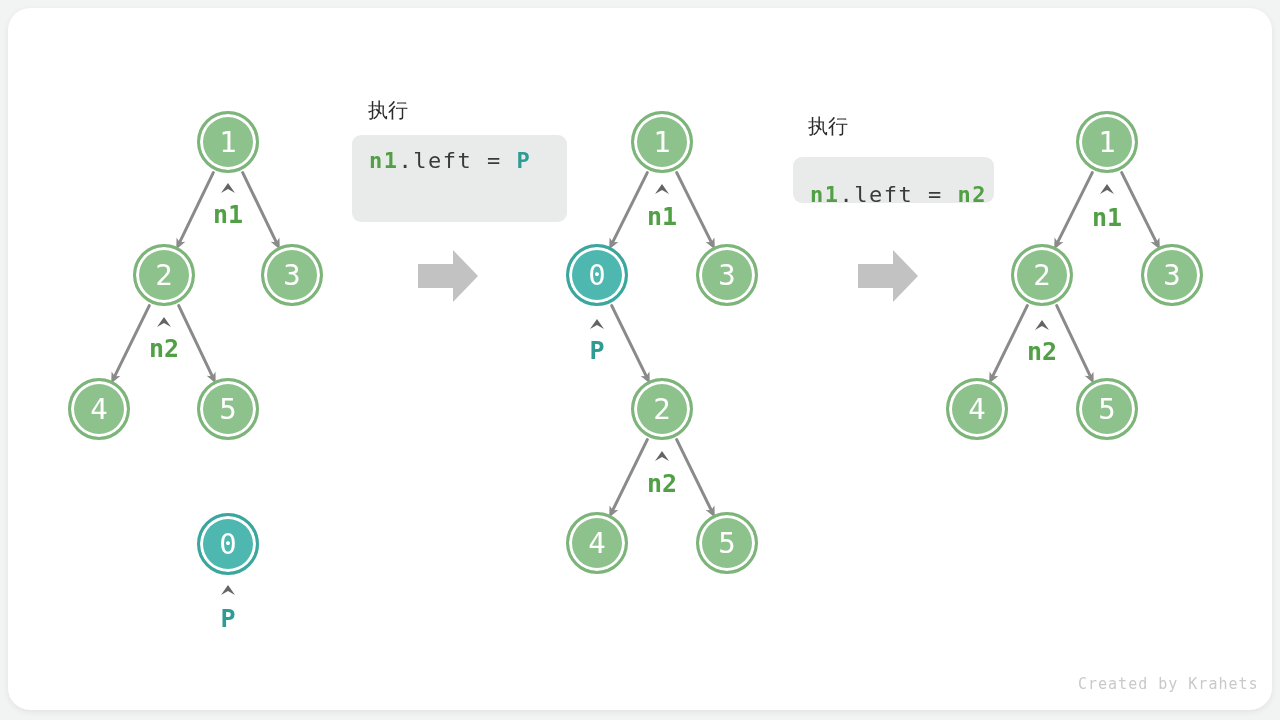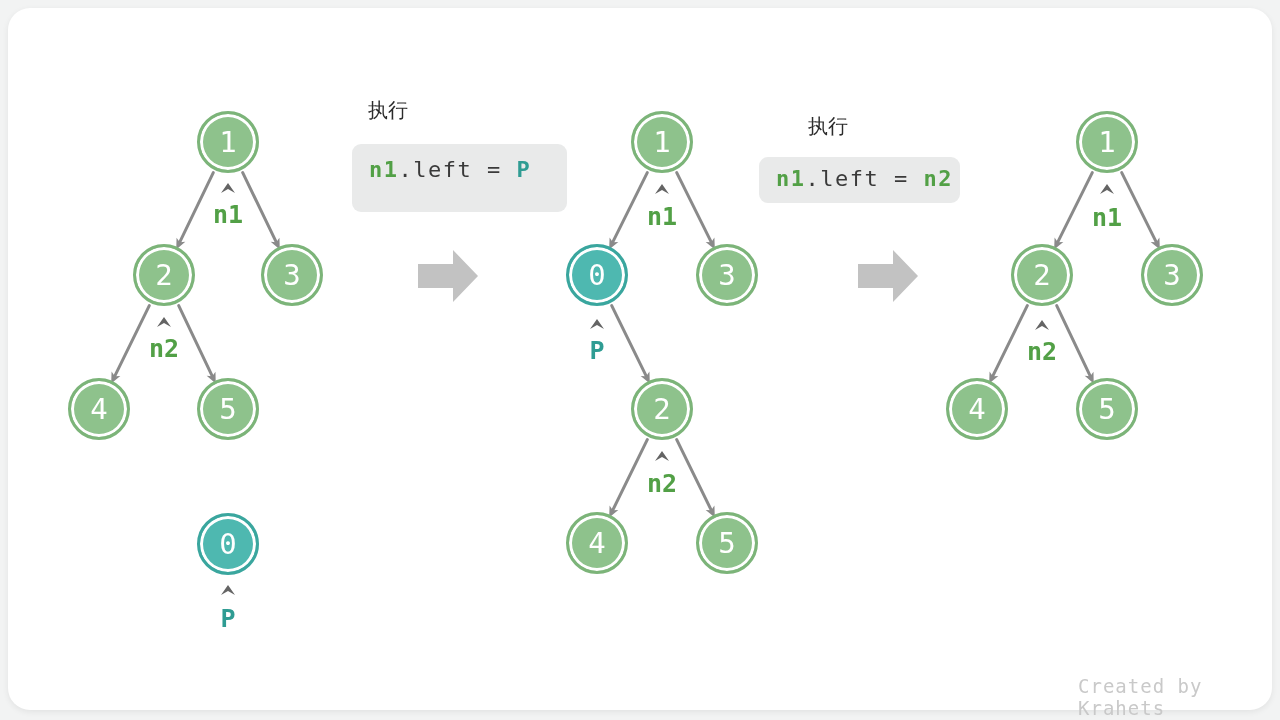--- a/index.html
+++ b/index.html
@@ -54,21 +54,21 @@
     font-family:"DejaVu Sans Mono","Liberation Mono",monospace;
     font-size:22px;line-height:33px;letter-spacing:1.5px;color:var(--code-text);
   }
   .code-line{white-space:pre;}
   .code-line .id{font-weight:bold;}
   .code-line .id.green{color:var(--code-green);}
   .code-line .id.teal{color:var(--code-teal);}
   .watermark{
     position:absolute;left:1078px;top:675px;
     font-family:"DejaVu Sans Mono","Liberation Mono",monospace;
-    font-size:19px;color:var(--watermark-color);letter-spacing:1px;
+    font-size:15px;color:var(--watermark-color);letter-spacing:1px;
   }
 </style>
 </head>
 <body>
 
 <div class="card"></div>
 
 <svg class="layer" viewBox="0 0 1280 720">
   <defs>
     <marker id="arrow" viewBox="0 0 12 12" markerWidth="13" markerHeight="13" markerUnits="userSpaceOnUse" refX="3" refY="6" orient="auto">
@@ -131,21 +131,21 @@
     <span>5</span>
   </div>
   <div class="node teal" style="left:197px;top:513px">
     <span>0</span>
   </div>
   <div class="ptr" style="left:228px;top:202px">n1</div>
   <div class="ptr" style="left:164px;top:336px">n2</div>
   <div class="ptr teal" style="left:228px;top:606px">P</div>
 
   <div class="code-title" style="left:368px;top:99px">执行</div>
-  <div class="code-box" style="left:352px;top:144px;width:215px;height:68px">
+  <div class="code-box" style="left:352px;top:135px;width:215px;height:87px">
     <div class="code-line"><span class="id green">n1</span><span>.left = </span><span class="id teal">P</span></div>
   </div>
 
   <div class="node" style="left:631px;top:111px">
     <span>1</span>
   </div>
   <div class="node teal" style="left:566px;top:244px">
     <span>0</span>
   </div>
   <div class="node" style="left:696px;top:244px">
@@ -158,21 +158,21 @@
     <span>4</span>
   </div>
   <div class="node" style="left:696px;top:512px">
     <span>5</span>
   </div>
   <div class="ptr" style="left:662px;top:204px">n1</div>
   <div class="ptr teal" style="left:597px;top:338px">P</div>
   <div class="ptr" style="left:662px;top:471px">n2</div>
 
   <div class="code-title" style="left:808px;top:115px">执行</div>
-  <div class="code-box" style="left:759px;top:157px;width:201px;height:46px;padding-top:5px">
+  <div class="code-box" style="left:793px;top:157px;width:201px;height:46px;padding-top:21px">
     <div class="code-line"><span class="id green">n1</span><span>.left = </span><span class="id green">n2</span></div>
   </div>
 
   <div class="node" style="left:1076px;top:111px">
     <span>1</span>
   </div>
   <div class="node" style="left:1011px;top:244px">
     <span>2</span>
   </div>
   <div class="node" style="left:1141px;top:244px">

